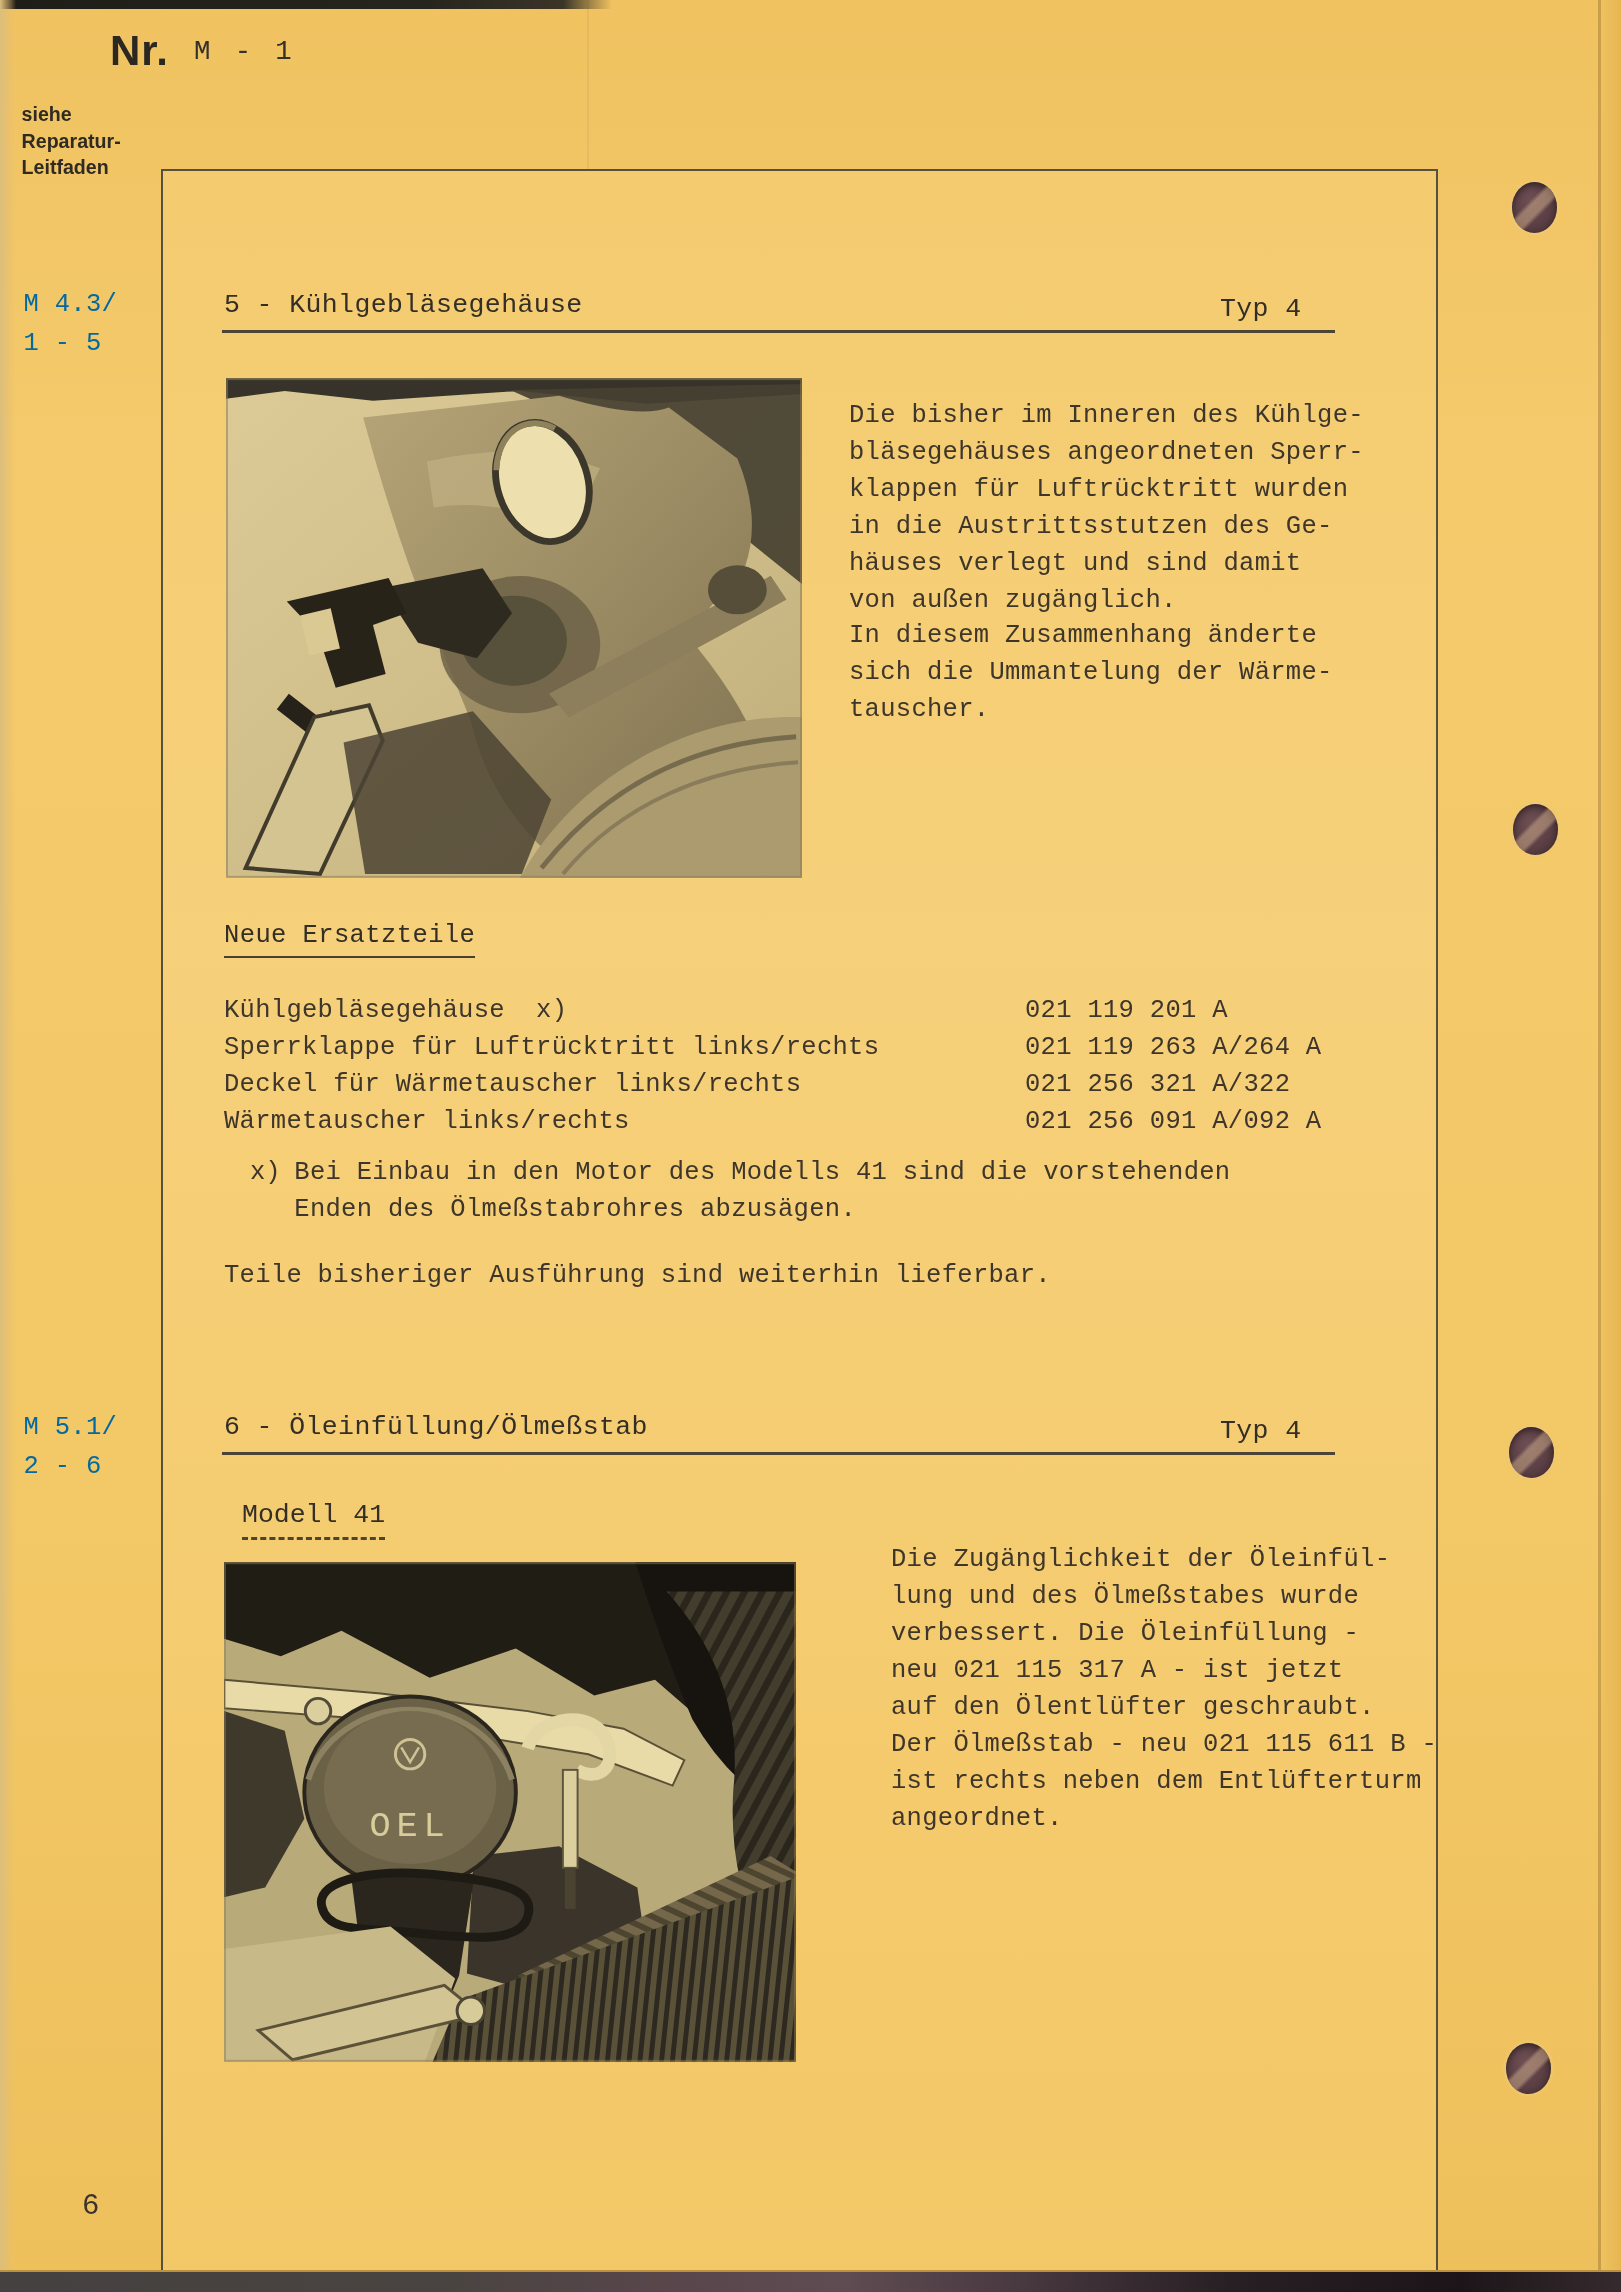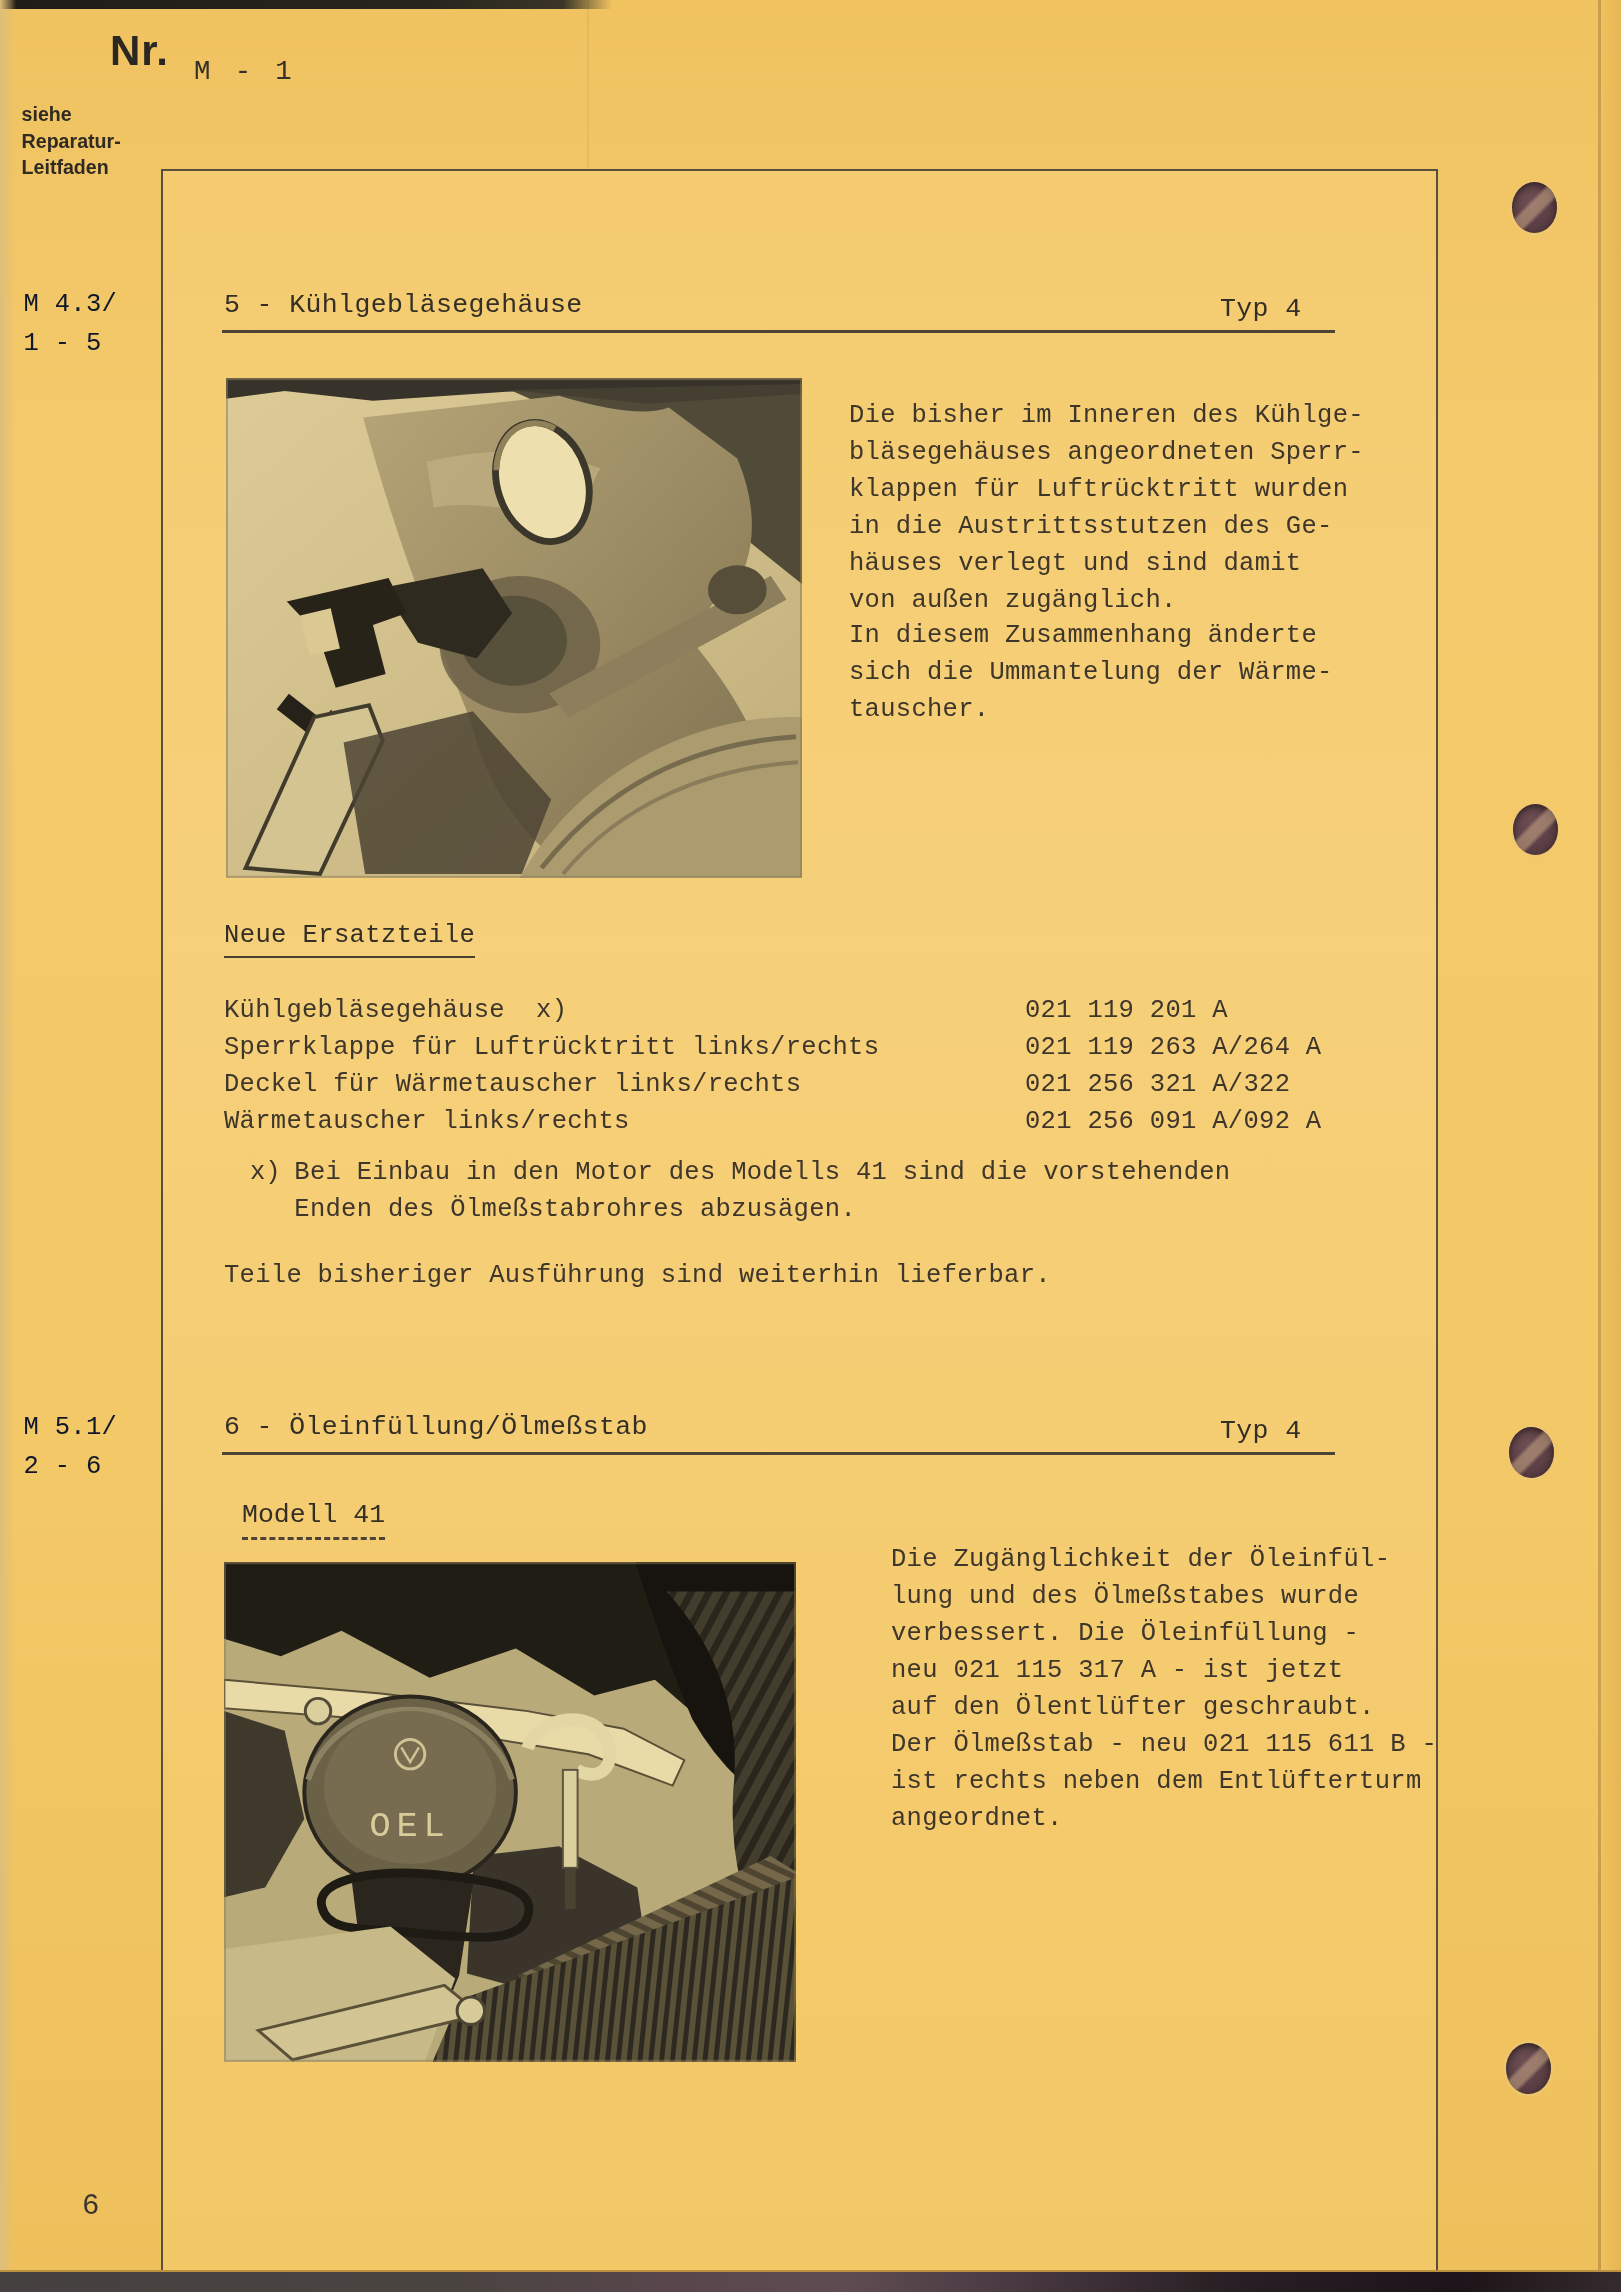--- a/index.html
+++ b/index.html
@@ -32,23 +32,23 @@
   
   .hole { position:absolute; width:45px; height:51px; border-radius:50%;
     background:radial-gradient(ellipse at 42% 38%, #6e4f54 0%, #5d4146 48%, #462f34 100%);
     box-shadow:inset 0 2.9px 5.9px rgba(0,0,0,.45), 0 0 0 2.9px rgba(240,200,120,.5);
     overflow:hidden; }
   .hole::after { content:""; position:absolute; inset:0;
     background:linear-gradient(135deg, transparent 38%, rgba(210,175,140,.5) 44%, rgba(210,175,140,.5) 58%, transparent 64%); }
 
   
   .doc-number-label { position:absolute; left:110px; top:27.4px; font-size:42px; line-height:47px; color:#2b2822; letter-spacing:1px; }
-  .doc-number-value { position:absolute; left:194px; top:55px; font-size:27.4px; line-height:33px; letter-spacing:3.9px; color:#34302a; }
+  .doc-number-value { position:absolute; left:194px; top:35px; font-size:27.4px; line-height:33px; letter-spacing:3.9px; color:#34302a; }
   .see-ref { position:absolute; left:21.6px; top:101px; font-size:19.6px; line-height:26.5px; color:#2f2a22; }
-  .margin-ref { position:absolute; left:23.5px; font-size:25.5px; line-height:39px; letter-spacing:0.3px; color:#0f172a; }
+  .margin-ref { position:absolute; left:23.5px; font-size:25.5px; line-height:39px; letter-spacing:0.3px; color:#0369a1; }
   #ref1 { top:285px; } #ref2 { top:1408px; }
   .page-number { position:absolute; left:82px; top:2190px; font-size:29px; color:#3a342c; }
 
   
   .content-box { position:absolute; left:161px; top:169px; width:1277px; height:2216px;
     border:2px solid #57503e;
     background:linear-gradient(180deg,#f4cb6f 0%, #f6d07a 35%, #f4ca6c 75%, #f2c765 100%); }
   .content-box > * { position:absolute; }
 
   .sec-title { font-size:26.5px; line-height:37px; letter-spacing:0.4px; color:#332e26; }

